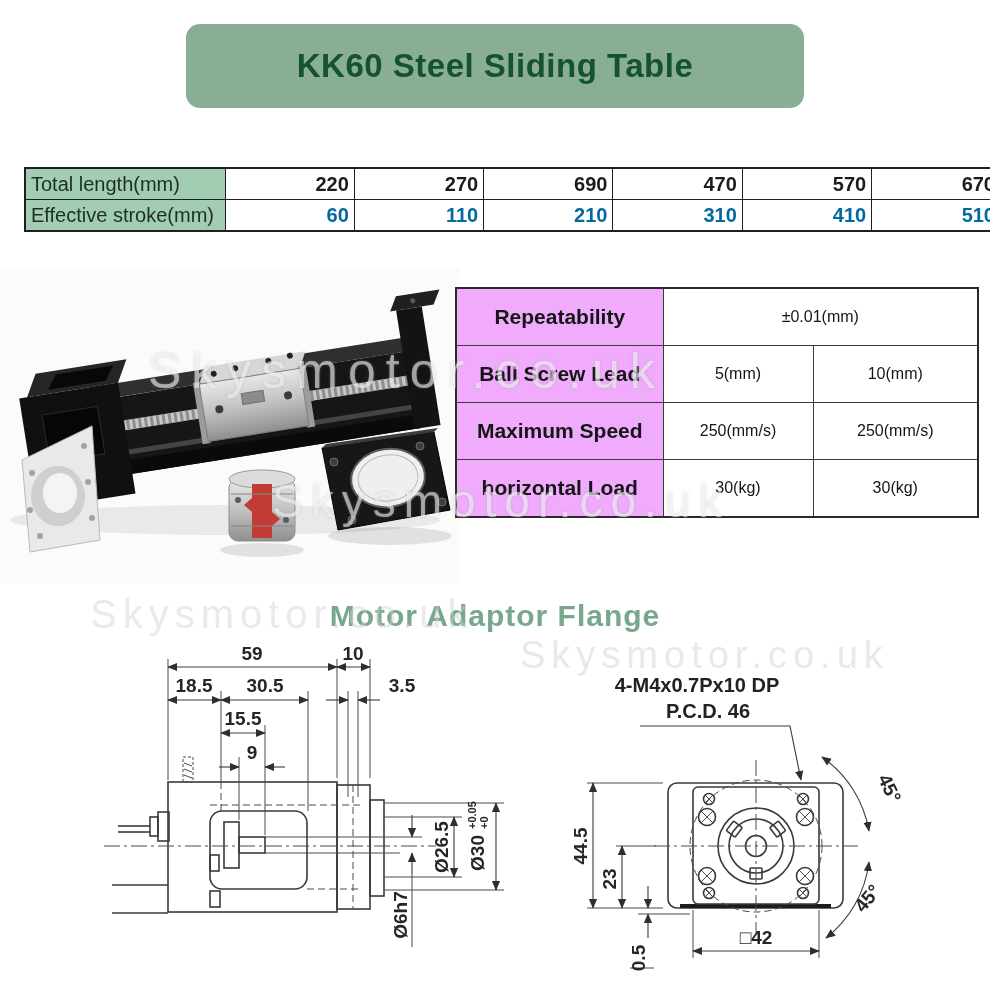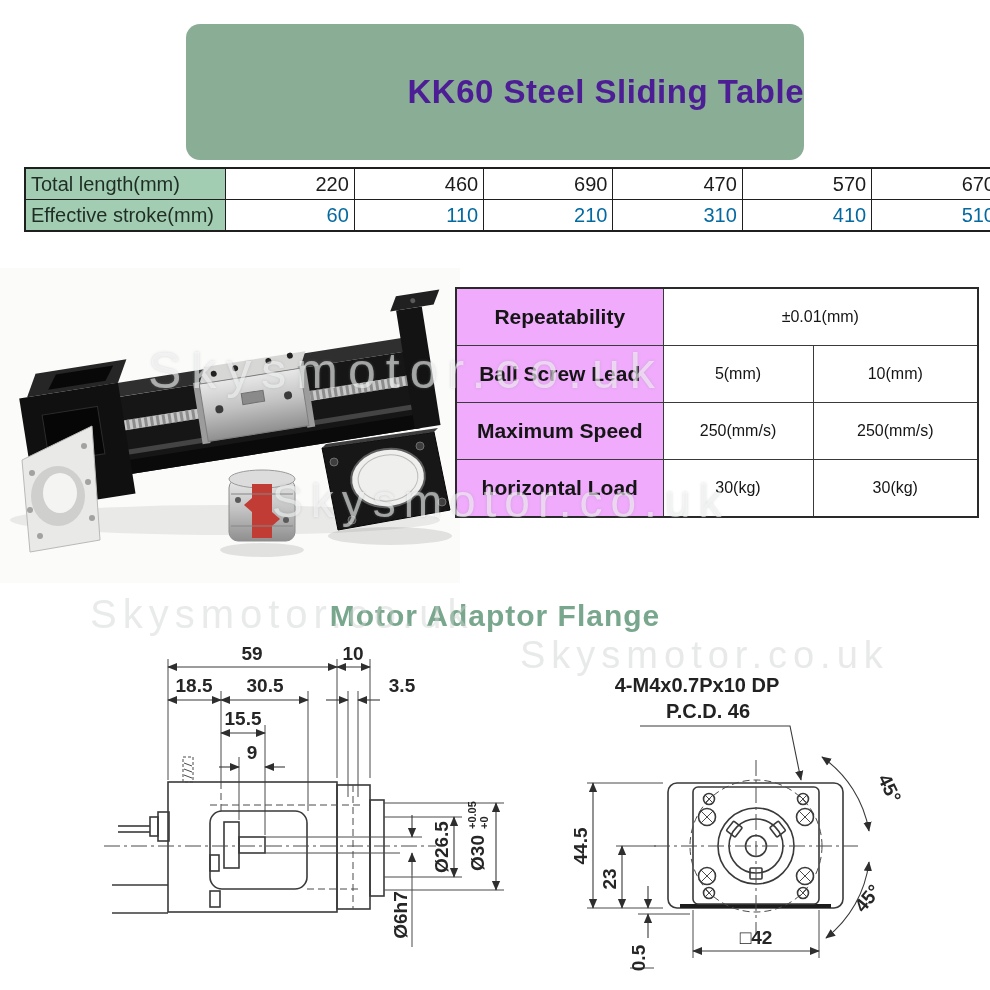--- a/index.html
+++ b/index.html
@@ -5,36 +5,36 @@
   html,body{margin:0;padding:0;}
   body{
     width:990px;height:990px;position:relative;overflow:hidden;
     background:#ffffff;
     font-family:"Liberation Sans",sans-serif;
   }
   .abs{position:absolute;}
 
   
   .banner{
-    left:186px;top:24px;width:618px;height:136px;
+    left:186px;top:24px;width:618px;height:84px;
     background:#8aad96;border-radius:14px;
-    display:flex;flex-direction:column;justify-content:center;align-items:flex-end;
-    color:#4c1d95;font-weight:bold;font-size:33px;line-height:1.42;
+    display:flex;flex-direction:column;justify-content:center;align-items:center;
+    color:#14532d;font-weight:bold;font-size:33px;line-height:1.42;
     text-align:center;letter-spacing:0.5px;
   }
 
   
   table{border-collapse:collapse;table-layout:fixed;}
   .len-table{left:24px;top:167px;width:978px;border:2px solid #1f1f1f;}
   .len-table td{
     border:1px solid #1f1f1f;height:30px;font-size:20px;color:#1c1c1c;
     padding:0 5px;overflow:hidden;white-space:nowrap;
   }
   .len-table td.lbl{background:#a3cdb3;text-align:left;color:#1f2e24;}
-  .len-table td.val{text-align:right;}
+  .len-table td.val{text-align:right;font-weight:bold;}
   .len-table tr.stroke td.val{color:#0369a1;}
 
   
   .spec-table{left:455px;top:287px;width:522px;border:2px solid #2a2a2a;}
   .spec-table td{
     border:1px solid #3a3a3a;height:54px;text-align:center;vertical-align:middle;
     font-size:16px;color:#151515;overflow:hidden;white-space:nowrap;
   }
   .spec-table td.lbl{background:#f0abfc;font-weight:bold;font-size:21px;}
 
@@ -79,21 +79,21 @@
       <col>
       <col>
       <col>
       <col>
       <col>
     </colgroup>
   <tbody>
       <tr>
     <td class="lbl">Total length(mm)</td>
     <td class="val">220</td>
-    <td class="val">460</td>
+    <td class="val">270</td>
     <td class="val">690</td>
     <td class="val">470</td>
     <td class="val">570</td>
     <td class="val">670</td>
   </tr>
   <tr class="stroke">
     <td class="lbl">Effective stroke(mm)</td>
     <td class="val">60</td>
     <td class="val">110</td>
     <td class="val">210</td>

